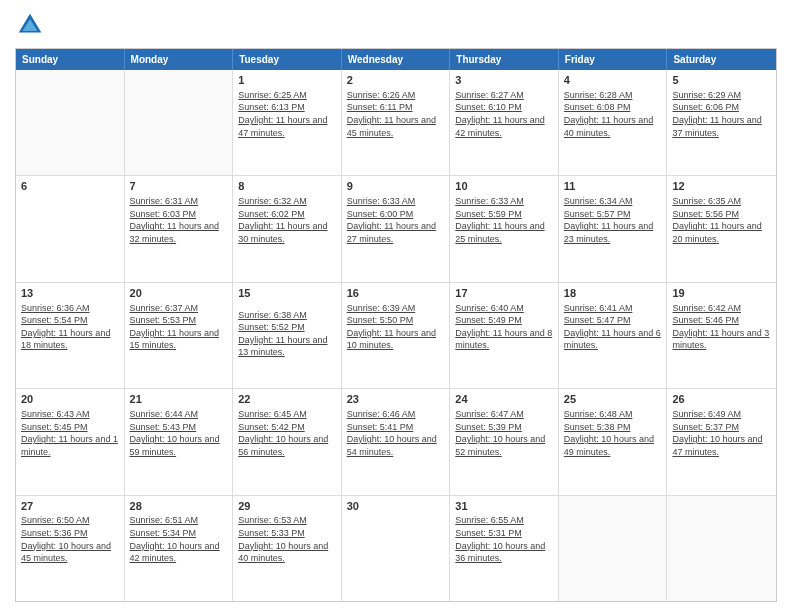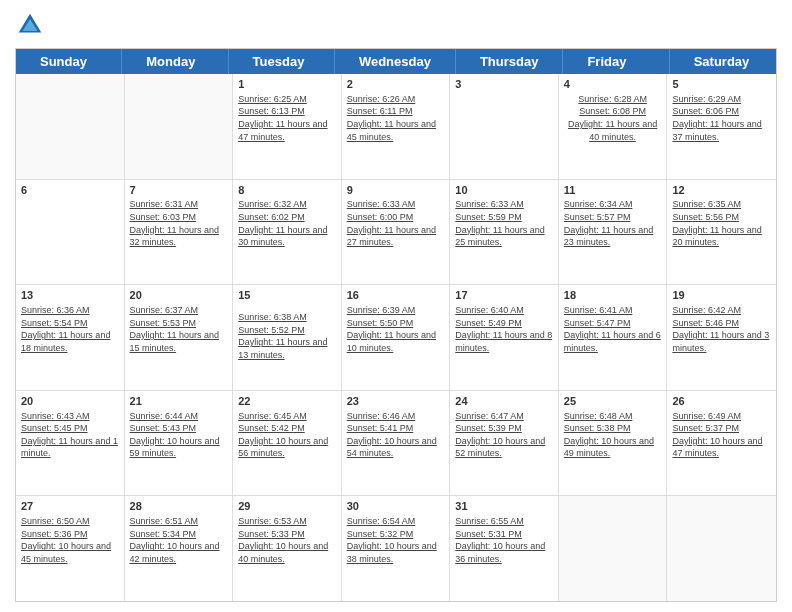--- a/index.html
+++ b/index.html
@@ -58,23 +58,23 @@
       flex-direction: column;
       border: 1px solid #ccc;
     }
     .cal-header {
       display: grid;
       grid-template-columns: repeat(7, 1fr);
       background: #2a6db5;
     }
     .cal-header-cell {
       color: #fff;
-      font-size: 13px;
+      font-size: 10px;
       font-weight: bold;
-      padding: 5px 24px;
+      padding: 5px 6px;
       border-right: 1px solid #4a8dd0;
     }
     .cal-header-cell:last-child { border-right: none; }
     .cal-body {
       flex: 1;
       display: flex;
       flex-direction: column;
     }
     .cal-row {
       display: grid;
@@ -147,24 +147,27 @@
 Daylight: 11 hours and 47 minutes.</div>
           </div>
           <div class="cal-cell">
             <div class="day-num">2</div>
             <div class="cell-info" style="white-space: pre-line;">Sunrise: 6:26 AM
 Sunset: 6:11 PM
 Daylight: 11 hours and 45 minutes.</div>
           </div>
           <div class="cal-cell">
             <div class="day-num">3</div>
+            <div class="cell-info" style="white-space: pre-line;">Sunrise: 6:27 AM
+Sunset: 6:10 PM
+Daylight: 11 hours and 42 minutes.</div>
           </div>
           <div class="cal-cell">
             <div class="day-num">4</div>
-            <div class="cell-info" style="white-space: pre-line; text-align: center;">Sunrise: 6:28 AM
+            <div class="cell-info" style="white-space: pre-line;">Sunrise: 6:28 AM
 Sunset: 6:08 PM
 Daylight: 11 hours and 40 minutes.</div>
           </div>
           <div class="cal-cell">
             <div class="day-num">5</div>
             <div class="cell-info" style="white-space: pre-line;">Sunrise: 6:29 AM
 Sunset: 6:06 PM
 Daylight: 11 hours and 37 minutes.</div>
           </div>
         </div>
@@ -311,23 +314,20 @@
 Daylight: 10 hours and 42 minutes.</div>
           </div>
           <div class="cal-cell">
             <div class="day-num">29</div>
             <div class="cell-info" style="white-space: pre-line;">Sunrise: 6:53 AM
 Sunset: 5:33 PM
 Daylight: 10 hours and 40 minutes.</div>
           </div>
           <div class="cal-cell">
             <div class="day-num">30</div>
-            <div class="cell-info" style="white-space: pre-line;">Sunrise: 6:54 AM
-Sunset: 5:32 PM
-Daylight: 10 hours and 38 minutes.</div>
           </div>
           <div class="cal-cell">
             <div class="day-num">31</div>
             <div class="cell-info" style="white-space: pre-line;">Sunrise: 6:55 AM
 Sunset: 5:31 PM
 Daylight: 10 hours and 36 minutes.</div>
           </div>
           <div class="cal-cell empty"></div>
           <div class="cal-cell empty"></div>
         </div>

